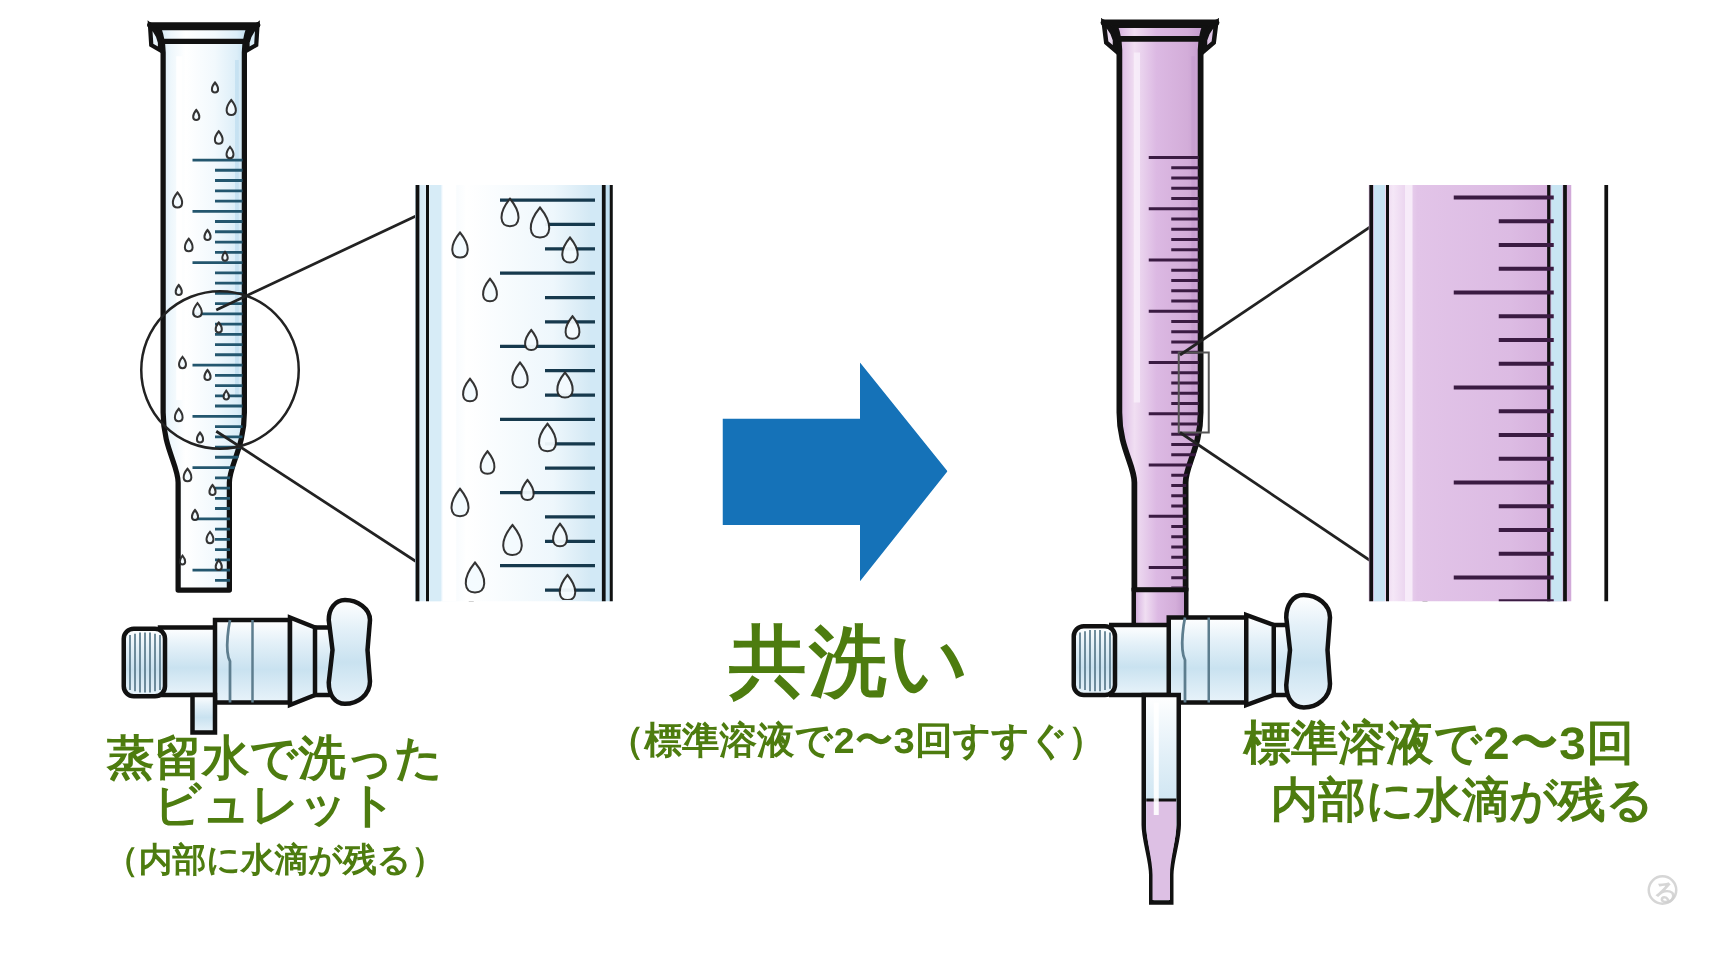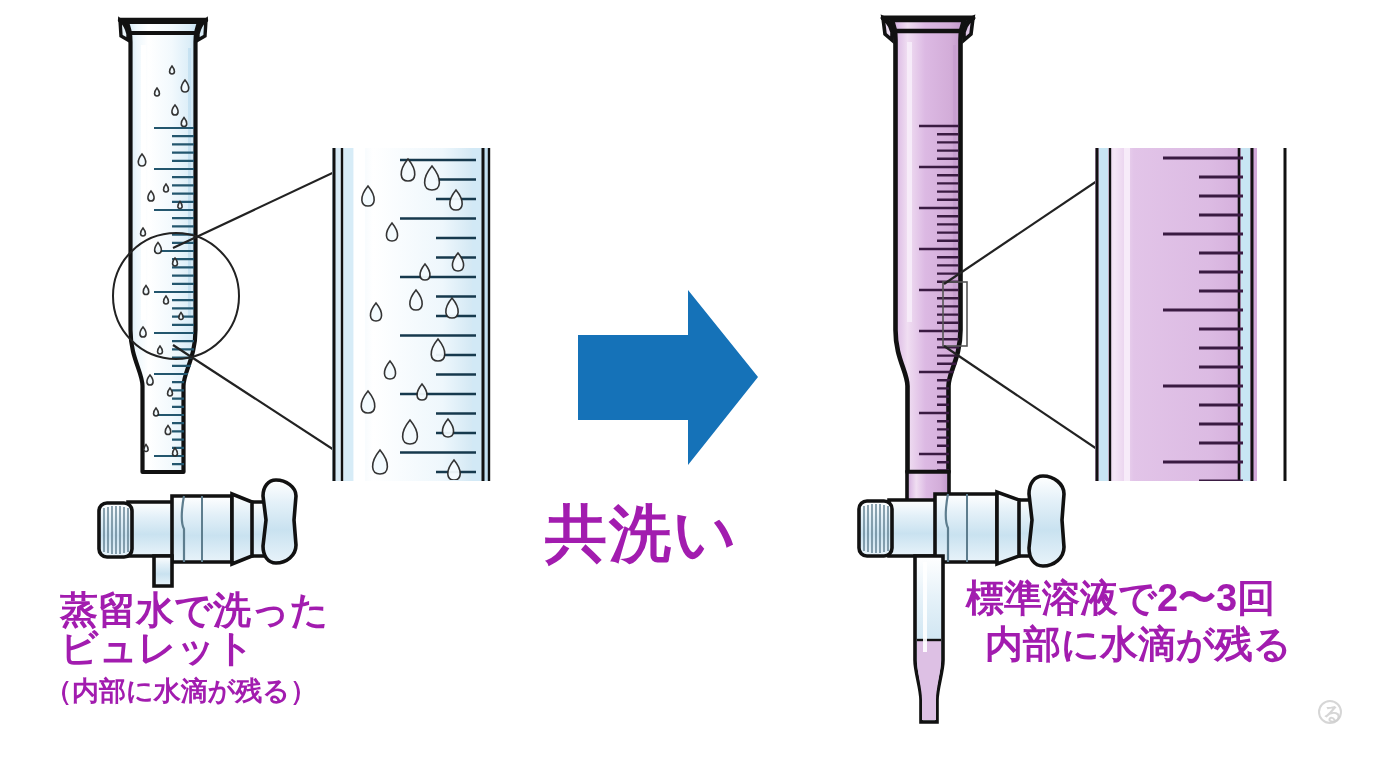--- a/index.html
+++ b/index.html
@@ -9,24 +9,24 @@
     font-family:"DejaVu Sans","Liberation Sans",sans-serif;
     overflow:hidden;
     position:relative;
   }
   #stage{position:absolute;left:0;top:0;width:1376px;height:768px;}
   .abs{position:absolute;}
 
   
   .cap{
     position:absolute;
-    text-align:left;
-    color:#a21caf;
+    text-align:center;
+    color:#4d7c0f;
     font-weight:bold;
-    font-family:Liberation Sans, sans-serif;
+    font-family:Liberation Mono, monospace;
     line-height:1.16;
     white-space:nowrap;
     letter-spacing:0px;
   }
   .cap-big{font-size:38px;}
   .cap-small{font-size:27px;}
   .cap-huge{font-size:62px;letter-spacing:2px;}
   .cap-mid{font-size:30px;}
 
   
@@ -318,20 +318,21 @@
 
   <div class="cap cap-big" style="left:60px;top:564px;width:320px;margin-top:24px;">蒸留水で洗った</div>
   <div class="cap cap-small" style="left:45px;top:676px;width:350px;">（内部に水滴が残る）</div>
   <div class="cap cap-big" style="left:60px;top:626px;width:320px;">ビュレット</div>
 
   <svg class="abs" style="left:578px;top:290px;" width="180" height="175" viewBox="0 0 180 175">
     <polygon points="0,45 110,45 110,0 180,87 110,175 110,130 0,130" fill="#1572b8"></polygon>
   </svg>
 
   <div class="cap cap-huge" style="left:545px;top:498px;width:270px;">共洗い</div>
+  <div class="cap cap-mid" style="left:465px;top:578px;width:440px;">（標準溶液で2〜3回すすぐ）</div>
 
   <svg class="abs" style="left:845px;top:0px;" width="470" height="740" viewBox="0 0 470 740">
     <defs>
       <linearGradient id="purpGrad" x1="0" y1="0" x2="1" y2="0">
         <stop offset="0%" stop-color="#c9a2d2"></stop>
         <stop offset="10%" stop-color="#e0c2e7"></stop>
         <stop offset="22%" stop-color="#f0deF2"></stop>
         <stop offset="46%" stop-color="#dcb9e3"></stop>
         <stop offset="80%" stop-color="#d3add9"></stop>
         <stop offset="100%" stop-color="#c096ca"></stop>

